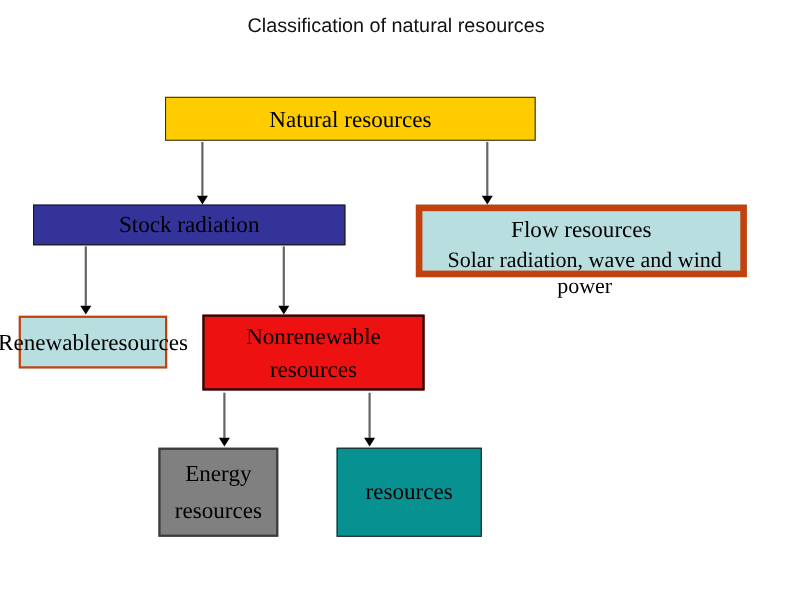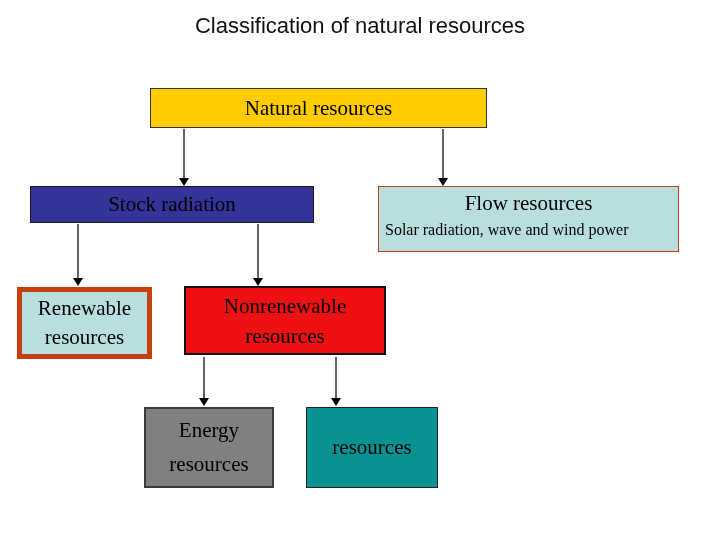--- a/index.html
+++ b/index.html
@@ -11,44 +11,44 @@
     overflow: hidden;
     font-family: "Liberation Serif", serif;
   }
   .title {
     position: absolute;
     top: 13px;
     left: 0;
     width: 100%;
     text-align: center;
     font-family: "Liberation Sans", sans-serif;
-    font-size: 22px;
+    font-size: 18px;
     color: #111111;
   }
   .node {
     position: absolute;
     box-sizing: border-box;
     display: flex;
     align-items: center;
     justify-content: center;
     text-align: center;
     font-family: "Liberation Serif", serif;
     font-size: 21px;
     color: #000000;
   }
   .node-natural      { left: 150px; top:  88px; width: 337px; height: 40px; border: 1px solid #333333; }
   .node-stock        { left:  30px; top: 186px; width: 284px; height: 37px; border: 1px solid #1a1a1a; }
-  .node-flow         { left: 378px; top: 186px; width: 301px; height: 66px; border: 1px solid #c2410c;
+  .node-flow         { left: 378px; top: 186px; width: 301px; height: 66px; border: 6px solid #c2410c;
                        flex-direction: column; justify-content: flex-start; padding-top: 4px; }
-  .flow-sub          { font-size: 16px; align-self: flex-start; padding-left: 6px; margin-top: 5px; }
-  .node-renewable    { left:  17px; top: 287px; width: 135px; height: 72px; border: 5px solid #c2410c;
-                       flex-direction: column; line-height: 29px; }
+  .flow-sub          { font-size: 20px; align-self: flex-start; padding-left: 6px; margin-top: 5px; }
+  .node-renewable    { left:  17px; top: 287px; width: 135px; height: 48px; border: 2px solid #c2410c;
+                       flex-direction: row; line-height: 29px; }
   .node-nonrenewable { left: 184px; top: 286px; width: 202px; height: 69px; border: 2px solid #111111;
                        flex-direction: column; line-height: 30px; }
-  .node-energy       { left: 144px; top: 407px; width: 130px; height: 81px; border: 2px solid #3c3c3c;
+  .node-energy       { left: 144px; top: 407px; width: 109px; height: 81px; border: 2px solid #3c3c3c;
                        flex-direction: column; justify-content: space-evenly; }
   .node-mineral      { left: 306px; top: 407px; width: 132px; height: 81px; border: 1px solid #222222;
                        flex-direction: column; justify-content: space-evenly; }
   .arrow {
     position: absolute;
     width: 2px;
     background: #646464;
   }
   .arrow::after {
     content: "";

